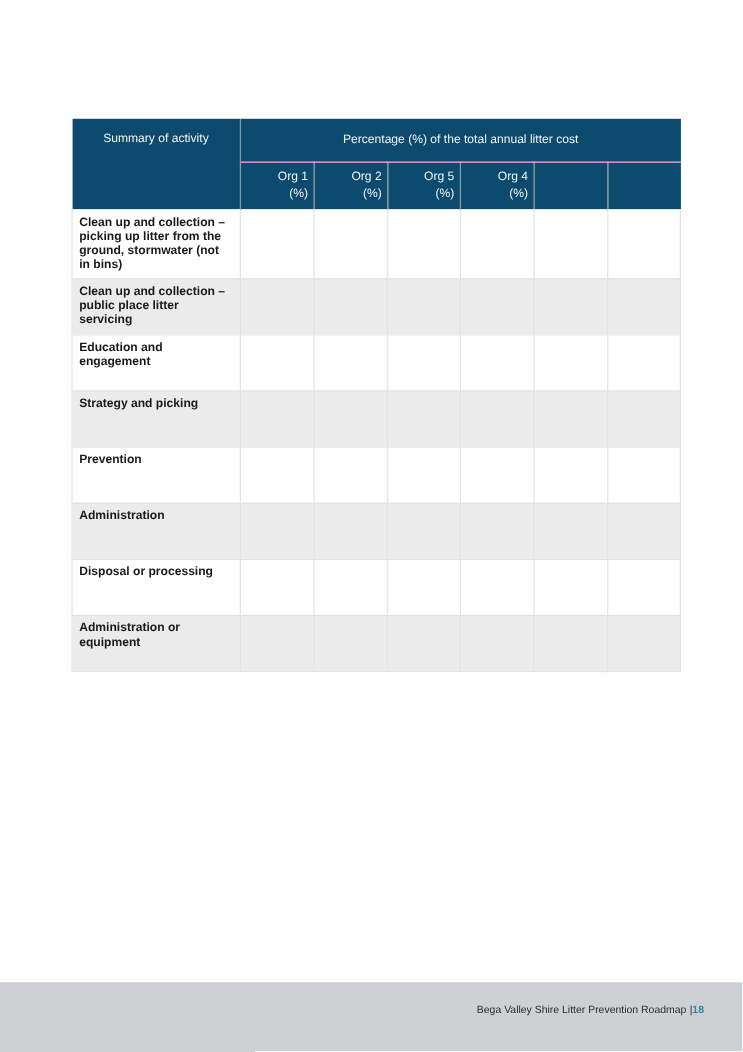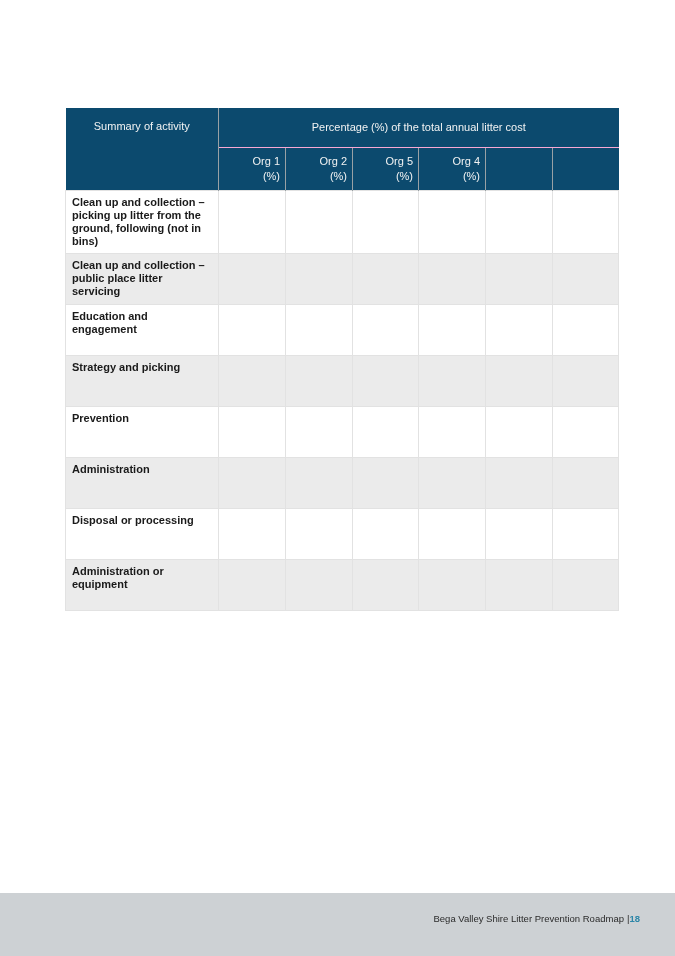--- a/index.html
+++ b/index.html
@@ -144,21 +144,21 @@
           <span></span>
         </th>
         <th>
           <span></span>
           <span></span>
         </th>
       </tr>
     </thead>
     <tbody>
       <tr>
-        <th class="row-label">Clean up and collection – picking up litter from the ground, following (not in bins)</th>
+        <th class="row-label">Clean up and collection – picking up litter from the ground, stormwater (not in bins)</th>
         <td></td>
         <td></td>
         <td></td>
         <td></td>
         <td></td>
         <td></td>
       </tr>
       <tr>
         <th class="row-label">Clean up and collection – public place litter servicing</th>
         <td></td>

